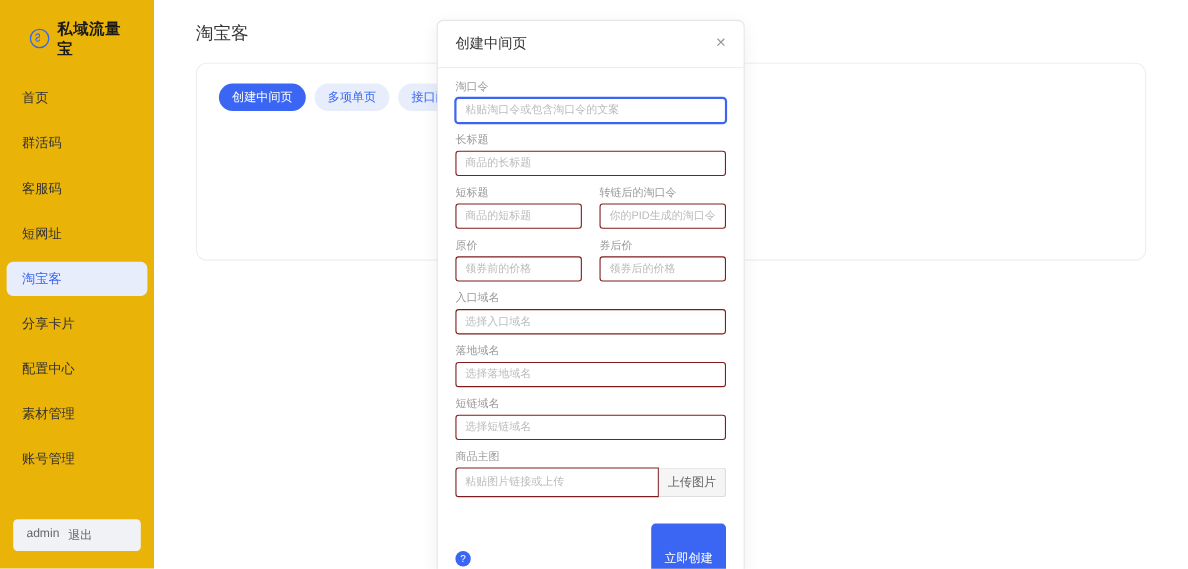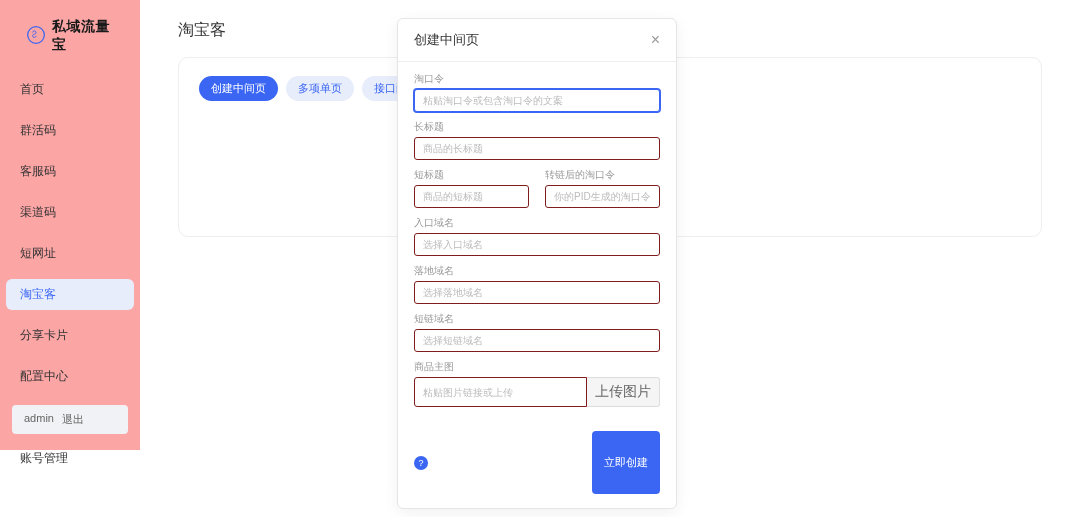--- a/index.html
+++ b/index.html
@@ -1,18 +1,18 @@
 <!DOCTYPE html>
 <html><head>
   <meta charset="utf-8">
   <style>
     * { box-sizing: border-box; margin: 0; padding: 0; }
     body { font-family: -apple-system, BlinkMacSystemFont, "Segoe UI", sans-serif; font-size: 13px; background: #fff; color: #333; width: 1080px; height: 517px; overflow: hidden; position: relative; }
     
-    .sidebar { position: absolute; left: 0; top: 0; width: 140px; height: 450px; background: #fca5a5; }
+    .sidebar { position: absolute; left: 0; top: 0; width: 140px; height: 517px; background: #eab308; }
     .logo-area { padding: 18px 16px 20px 26px; display: flex; align-items: center; gap: 6px; }
     .logo-icon { width: 20px; height: 20px; }
     .brand { font-weight: 700; font-size: 14px; color: #1a1a1a; letter-spacing: 0.5px; }
     .nav { display: flex; flex-direction: column; gap: 10px; padding: 0 6px; }
     .nav-item { padding: 7px 14px; font-size: 12px; color: #333; border-radius: 6px; cursor: pointer; }
     .nav-item.active { background: #e8edfb; color: #3A66F3; }
     .bottom-bar { position: absolute; bottom: 16px; left: 12px; width: 116px; padding: 7px 12px; background: #f1f2f5; border-radius: 4px; font-size: 11px; color: #666; display: flex; justify-content: flex-start; gap: 8px; }
     .bottom-bar span { cursor: pointer; }
     
     .main { position: absolute; left: 160px; top: 0; width: 900px; height: 517px; padding: 20px 18px; }
@@ -29,21 +29,21 @@
     .modal-body { padding: 10px 16px 6px; }
     .form-row { margin-bottom: 8px; }
     .form-row-split { display: flex; gap: 16px; margin-bottom: 8px; }
     .form-col { flex: 1; }
     .form-label { font-size: 10px; color: #999; margin-bottom: 3px; display: block; }
     .form-input { width: 100%; padding: 5px 8px; font-size: 10px; border: 1px solid #7f1d1d; border-radius: 3px; color: #666; outline: none; }
     .form-input.focused { border-color: #3A66F3; box-shadow: 0 0 0 1px #3A66F3; }
     .form-input::placeholder { color: #bbb; }
     .input-group { display: flex; }
     .input-group .form-input { border-radius: 3px 0 0 3px; flex: 1; }
-    .input-addon { padding: 5px 8px; font-size: 14px; background: #f5f5f5; border: 1px solid #ddd; border-left: none; border-radius: 0 3px 3px 0; color: #666; cursor: pointer; }
+    .input-addon { padding: 5px 8px; font-size: 11px; background: #f5f5f5; border: 1px solid #ddd; border-left: none; border-radius: 0 3px 3px 0; color: #666; cursor: pointer; }
     .modal-footer { display: flex; justify-content: space-between; align-items: center; padding: 10px 16px 14px; }
     .help-icon { width: 14px; height: 14px; background: #3A66F3; color: #fff; border-radius: 50%; display: flex; align-items: center; justify-content: center; font-size: 9px; cursor: pointer; }
     .btn-primary { background: #3A66F3; color: #fff; border: none; padding: 24px 12px; font-size: 11px; border-radius: 4px; cursor: pointer; }
   </style>
 </head>
 <body>
 
 <div class="sidebar">
   <div class="logo-area">
     <span>
@@ -51,21 +51,20 @@
           <circle cx="12" cy="12" r="10" fill="none" stroke="#3A66F3" stroke-width="1.5"></circle>
           <path d="M8 9c0-1 1-2 2-2s2 1 2 2-1 2-2 2-2 1-2 2 1 2 2 2 2-1 2-2" fill="none" stroke="#3A66F3" stroke-width="1.2"></path>
         </svg>
     </span>
     <span class="brand">私域流量宝</span>
   </div>
   <div class="nav">
     <div class="nav-item">首页</div>
     <div class="nav-item">群活码</div>
     <div class="nav-item">客服码</div>
-    <div class="nav-item">渠道码</div>
     <div class="nav-item">短网址</div>
     <div class="nav-item active">淘宝客</div>
     <div class="nav-item">分享卡片</div>
     <div class="nav-item">配置中心</div>
     <div class="nav-item">素材管理</div>
     <div class="nav-item">账号管理</div>
   </div>
   <div class="bottom-bar">
     <span>admin</span>
     <span>退出</span>
@@ -100,20 +99,30 @@
     <div class="form-row-split">
       <div class="form-col">
         <label class="form-label">短标题</label>
         <input class="form-input" placeholder="商品的短标题" style="">
       </div>
       <div class="form-col">
         <label class="form-label">转链后的淘口令</label>
         <input class="form-input" placeholder="你的PID生成的淘口令" style="">
       </div>
     </div>
+    <div class="form-row-split">
+      <div class="form-col">
+        <label class="form-label">原价</label>
+        <input class="form-input" placeholder="领券前的价格" style="">
+      </div>
+      <div class="form-col">
+        <label class="form-label">券后价</label>
+        <input class="form-input" placeholder="领券后的价格" style="">
+      </div>
+    </div>
     <div class="form-row">
       <label class="form-label">入口域名</label>
       <input class="form-input" placeholder="选择入口域名" style="">
     </div>
     <div class="form-row">
       <label class="form-label">落地域名</label>
       <input class="form-input" placeholder="选择落地域名" style="">
     </div>
     <div class="form-row">
       <label class="form-label">短链域名</label>

